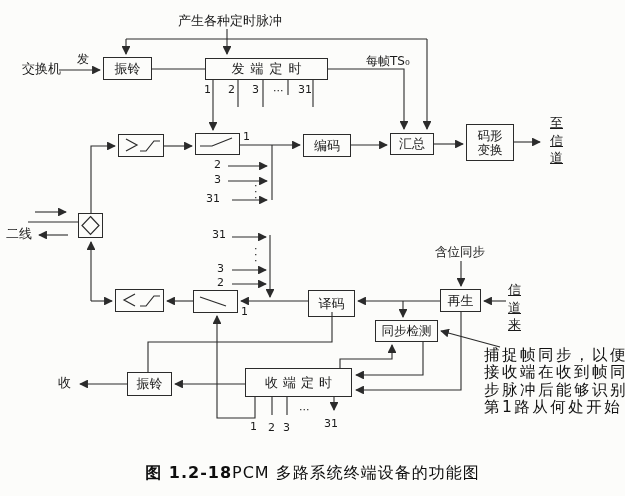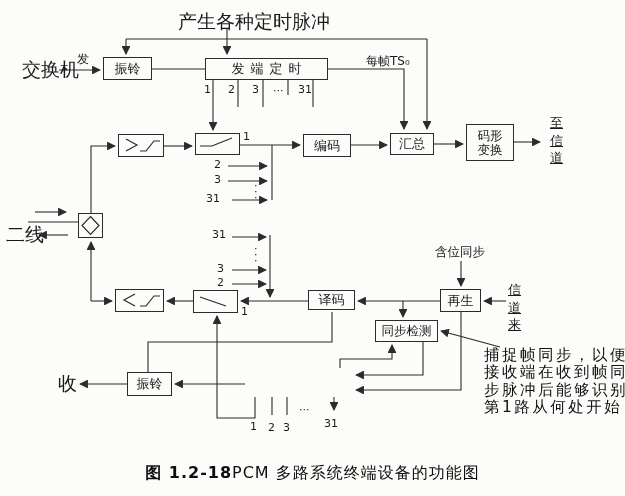--- a/index.html
+++ b/index.html
@@ -7,21 +7,21 @@
     position:relative;width:625px;height:496px;background:#fcfcfa;
     overflow:hidden;color:#1a1a1a;
     font-family:"DejaVu Sans","Liberation Sans",sans-serif;
   }
   .lines{position:absolute;left:0;top:0;width:625px;height:496px;}
   .box{
     position:absolute;border:1.3px solid #2b2b2b;background:transparent;
     display:flex;align-items:center;justify-content:center;
     font-size:13px;line-height:14px;white-space:nowrap;box-sizing:border-box;
   }
-  .lbl{position:absolute;font-size:19px;line-height:14px;white-space:nowrap;}
+  .lbl{position:absolute;font-size:13px;line-height:14px;white-space:nowrap;}
   .num{position:absolute;font-size:11px;line-height:11px;white-space:nowrap;}
   .vtext{
     position:absolute;width:15px;font-size:13px;line-height:17.5px;
     text-align:center;word-break:break-all;white-space:normal;text-decoration:underline;
   }
   .vdots{
     position:absolute;width:5px;font-size:11px;line-height:6px;
     word-break:break-all;white-space:normal;letter-spacing:0;
   }
   .spread{letter-spacing:6px;text-indent:6px;}
@@ -156,24 +156,25 @@
       </g>
     </svg>
   </div>
 
   <div class="box" style="left:193px;top:290px;width:45px;height:23px;">
     <svg class="sym" width="43" height="21" viewBox="0 0 43 21">
       <path d="M6,6 L32,15" stroke="#2b2b2b" stroke-width="1.2" fill="none"></path>
     </svg>
   </div>
 
-  <div class="box" style="left:308px;top:290px;width:47px;height:20px;">译码</div>
+  <div class="box" style="left:308px;top:290px;width:47px;height:27px;">译码</div>
   <div class="box" style="left:440px;top:289px;width:41px;height:23px;">再生</div>
   <div class="box" style="left:375px;top:320px;width:63px;height:22px;font-size:12.5px;">同步检测</div>
   <div class="box" style="left:127px;top:372px;width:45px;height:24px;">振铃</div>
+  <div class="box spread2" style="left:245px;top:368px;width:107px;height:29px;">收端定时</div>
 
   <div class="num" style="left:204px;top:84px;">1</div>
   <div class="num" style="left:228px;top:84px;">2</div>
   <div class="num" style="left:252px;top:84px;">3</div>
   <div class="num" style="left:273px;top:85px;">···</div>
   <div class="num" style="left:298px;top:84px;">31</div>
 
   <div class="num" style="left:243px;top:131px;">1</div>
   <div class="num" style="left:214px;top:159px;">2</div>
   <div class="num" style="left:214px;top:174px;">3</div>

